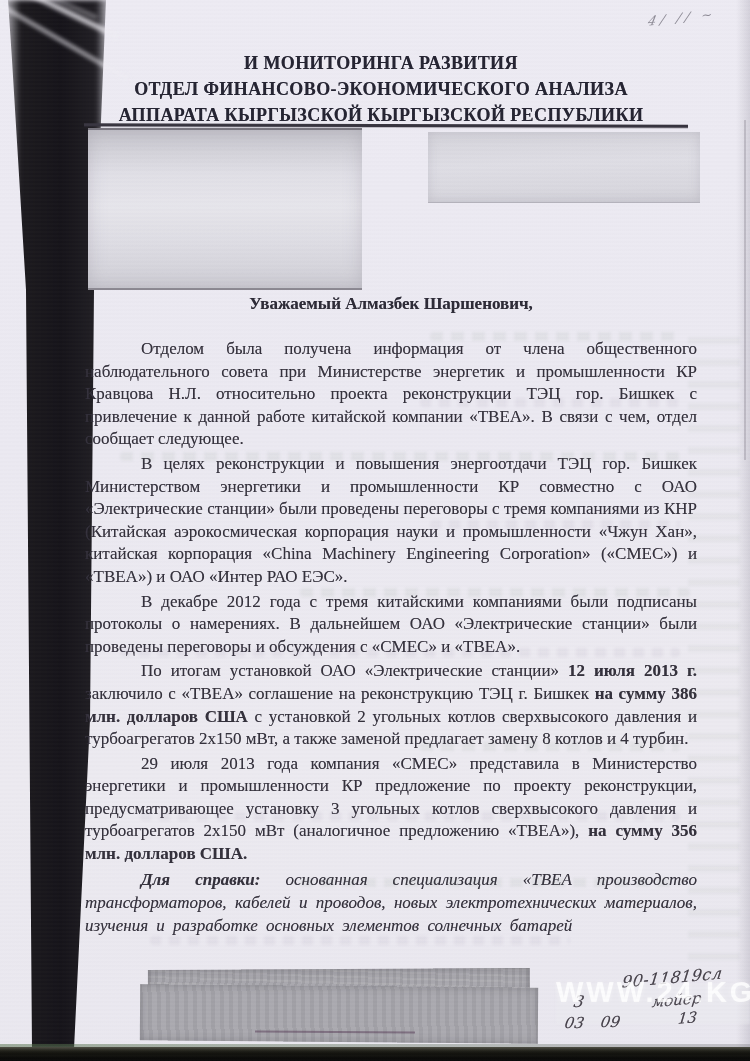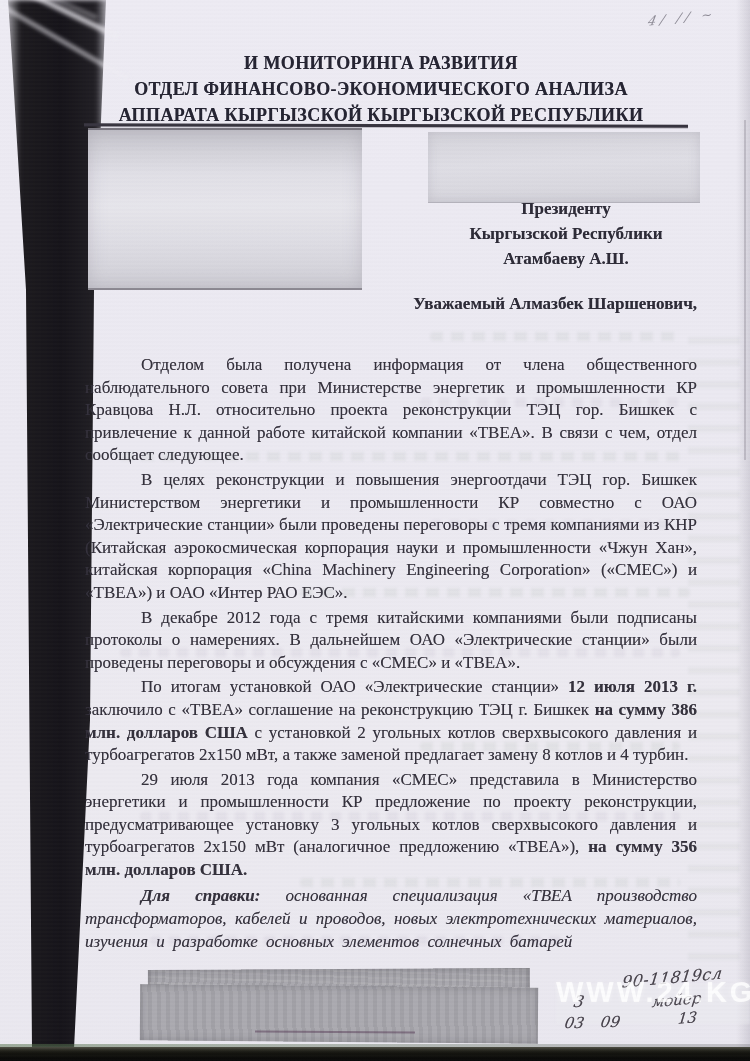--- a/index.html
+++ b/index.html
@@ -33,25 +33,25 @@
       background:linear-gradient(180deg,#c6c5cc 0%,#e0dfe6 28%,#e6e5eb 48%,#dddce3 72%,#cfced5 100%);
       border-top:2px solid #77747e;border-bottom:2px solid #8a8790;
       box-shadow:inset 0 0 18px rgba(140,137,148,.35);}
   .redact-right{position:absolute;left:428px;top:132px;width:272px;height:70px;
       background:linear-gradient(178deg,#d4d3da 0%,#dedde4 45%,#d8d7de 80%,#d2d1d8 100%);
       box-shadow:inset 0 0 12px rgba(150,147,158,.3);border-bottom:1px solid rgba(120,117,128,.35);}
   
   .addressee{position:absolute;left:448px;top:196px;width:236px;text-align:center;
              font-weight:bold;font-size:17px;line-height:25px;color:#2b2935;
              text-shadow:0 0 .5px rgba(43,41,53,.5);}
-  .salutation{position:absolute;left:85px;top:294px;width:612px;text-align:right;
+  .salutation{position:absolute;left:85px;top:294px;width:612px;text-align:center;
               font-weight:bold;font-size:17px;color:#2b2935;text-shadow:0 0 .5px rgba(43,41,53,.5);}
   
   .body-text{position:absolute;left:85px;top:338px;width:612px;font-size:17px;line-height:22.6px;
-             text-align:justify;color:#322f3a;text-shadow:0 0 .5px rgba(50,47,58,.45);margin-top:16px;}
+             text-align:justify;color:#322f3a;text-shadow:0 0 .5px rgba(50,47,58,.45);}
   .body-text p{margin:0 0 2px 0;text-indent:56px;}
   .body-text .b{font-weight:bold;}
   .body-text .u{}
   .body-text .i{font-style:italic;}
   .body-text p.italic-para{line-height:23.4px;word-spacing:4px;}
   
   .bleed{position:absolute;height:9px;border-radius:4px;filter:blur(1.4px);opacity:.6;
          background:repeating-linear-gradient(90deg,rgba(110,130,115,.14) 0 13px,rgba(110,130,115,0) 13px 21px);}
   .bleed.purple{background:repeating-linear-gradient(90deg,rgba(120,105,140,.13) 0 11px,rgba(120,105,140,0) 11px 19px);}
   .margin-bleed{position:absolute;left:688px;top:330px;width:52px;height:630px;opacity:.5;filter:blur(1.2px);
@@ -105,25 +105,20 @@
   <div class="header">
     <div>И МОНИТОРИНГА РАЗВИТИЯ</div>
     <div>ОТДЕЛ ФИНАНСОВО-ЭКОНОМИЧЕСКОГО АНАЛИЗА</div>
     <div>АППАРАТА КЫРГЫЗСКОЙ КЫРГЫЗСКОЙ РЕСПУБЛИКИ</div>
   </div>
   <div class="rule"></div>
 
   <div class="redact-left"></div>
   <div class="redact-right"></div>
 
-  <div class="addressee">
-    <div>Президенту</div>
-    <div>Кыргызской Республики</div>
-    <div>Атамбаеву А.Ш.</div>
-  </div>
 
   <div class="salutation">Уважаемый Алмазбек Шаршенович,</div>
 
   <div class="body-text">
       <p><span>Отделом была получена информация от члена общественного наблюдательного совета при Министерстве энергетик и промышленности КР Кравцова Н.Л. относительно проекта реконструкции ТЭЦ гор. Бишкек с привлечение к данной работе китайской компании «ТВЕА». В связи с чем, отдел сообщает следующее.</span></p>
       <p><span>В целях реконструкции и повышения энергоотдачи ТЭЦ гор. Бишкек Министерством энергетики и промышленности КР совместно с ОАО «Электрические станции» были проведены переговоры с тремя компаниями из КНР (Китайская аэрокосмическая корпорация науки и промышленности «Чжун Хан», китайская корпорация «China Machinery Engineering Corporation» («СМЕС») и «ТВЕА») и ОАО «Интер РАО ЕЭС».</span></p>
       <p><span>В декабре 2012 года с тремя китайскими компаниями были подписаны протоколы о намерениях. В дальнейшем ОАО «Электрические станции» были проведены переговоры и обсуждения с «СМЕС» и «ТВЕА».</span></p>
       <p><span>По итогам установкой ОАО «Электрические станции» </span><span class="b u">12 июля 2013 г.</span><span> заключило с «ТВЕА» соглашение на реконструкцию ТЭЦ г. Бишкек </span><span class="b">на сумму 386 млн. долларов США</span><span> с установкой 2 угольных котлов сверхвысокого давления и турбоагрегатов 2х150 мВт, а также заменой предлагает замену 8 котлов и 4 турбин.</span></p>
       <p><span class="u">29 июля 2013 года компания «СМЕС» представила в Министерство энергетики и промышленности КР предложение</span><span> по проекту реконструкции, предусматривающее установку 3 угольных котлов сверхвысокого давления и турбоагрегатов 2х150 мВт (аналогичное предложению «ТВЕА»), </span><span class="b">на сумму 356 млн. долларов США.</span></p>
       <p class="italic-para"><span class="b i">Для справки:</span><span class="i"> основанная специализация «ТВЕА производство трансформаторов, кабелей и проводов, новых электротехнических материалов, изучения и разработке основных элементов солнечных батарей</span></p>

